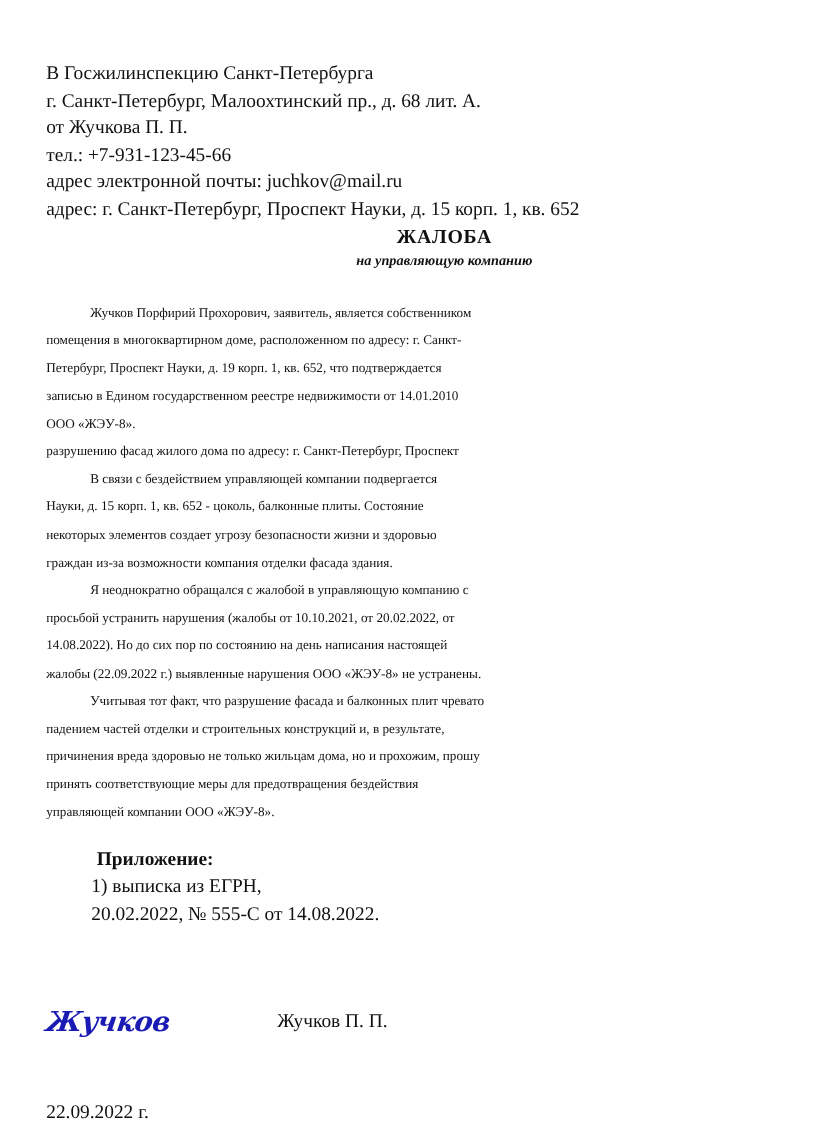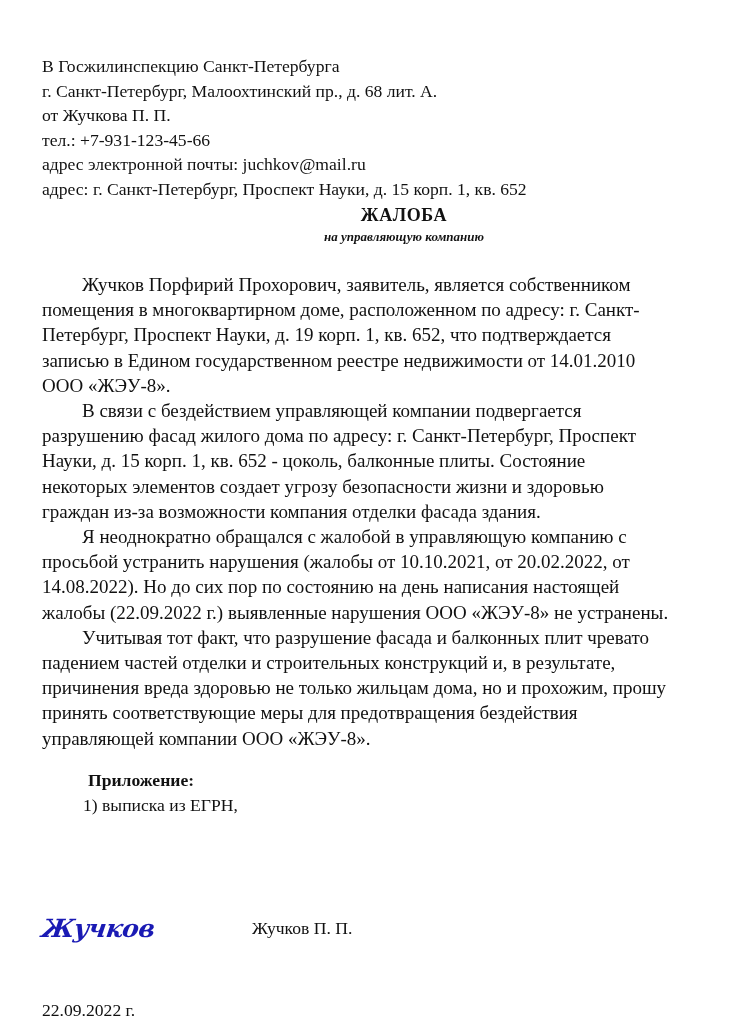--- a/index.html
+++ b/index.html
@@ -53,21 +53,21 @@
     margin-top: 3px;
     font-style: italic;
   }
 
   
   .body-block {
     position: absolute;
     top: 272px;
     left: 42px;
     width: 668px;
-    font-size: 19px;
+    font-size: 12px;
     line-height: 25.2px;
   }
   .para {
     margin: 0;
   }
   .para .ln {
     display: block;
     white-space: nowrap;
   }
   .para .ln.indent {
@@ -155,22 +155,22 @@
 
     <div class="para">
       <span class="ln indent">Жучков Порфирий Прохорович, заявитель, является собственником</span>
       <span class="ln">помещения в многоквартирном доме, расположенном по адресу: г. Санкт-</span>
       <span class="ln">Петербург, Проспект Науки, д. 19 корп. 1, кв. 652, что подтверждается</span>
       <span class="ln">записью в Едином государственном реестре недвижимости от 14.01.2010</span>
       <span class="ln">ООО «ЖЭУ-8».</span>
     </div>
 
     <div class="para">
+      <span class="ln">разрушению фасад жилого дома по адресу: г. Санкт-Петербург, Проспект</span>
       <span class="ln indent">В связи с бездействием управляющей компании подвергается</span>
-      <span class="ln">разрушению фасад жилого дома по адресу: г. Санкт-Петербург, Проспект</span>
       <span class="ln">Науки, д. 15 корп. 1, кв. 652 - цоколь, балконные плиты. Состояние</span>
       <span class="ln">некоторых элементов создает угрозу безопасности жизни и здоровью</span>
       <span class="ln">граждан из-за возможности компания отделки фасада здания.</span>
     </div>
 
     <div class="para">
       <span class="ln indent">Я неоднократно обращался с жалобой в управляющую компанию с</span>
       <span class="ln">просьбой устранить нарушения (жалобы от 10.10.2021, от 20.02.2022, от</span>
       <span class="ln">14.08.2022). Но до сих пор по состоянию на день написания настоящей</span>
       <span class="ln">жалобы (22.09.2022 г.) выявленные нарушения ООО «ЖЭУ-8» не устранены.</span>
@@ -183,20 +183,21 @@
       <span class="ln">принять соответствующие меры для предотвращения бездействия</span>
       <span class="ln">управляющей компании ООО «ЖЭУ-8».</span>
     </div>
 
   </div>
 
   <div class="attach-block">
     <div class="attach-title">Приложение:</div>
     <div class="attach-item">1) выписка из ЕГРН,</div>
     <div class="attach-item">
+      <span class="cont">20.02.2022, № 555-С от 14.08.2022.</span>
     </div>
   </div>
 
   <div class="signature-row">
     <div class="signature-mark" style="color: rgb(26, 26, 180);">Жучков</div>
     <div class="signature-name">Жучков П. П.</div>
   </div>
 
   <div class="footer-date">22.09.2022 г.</div>
 

